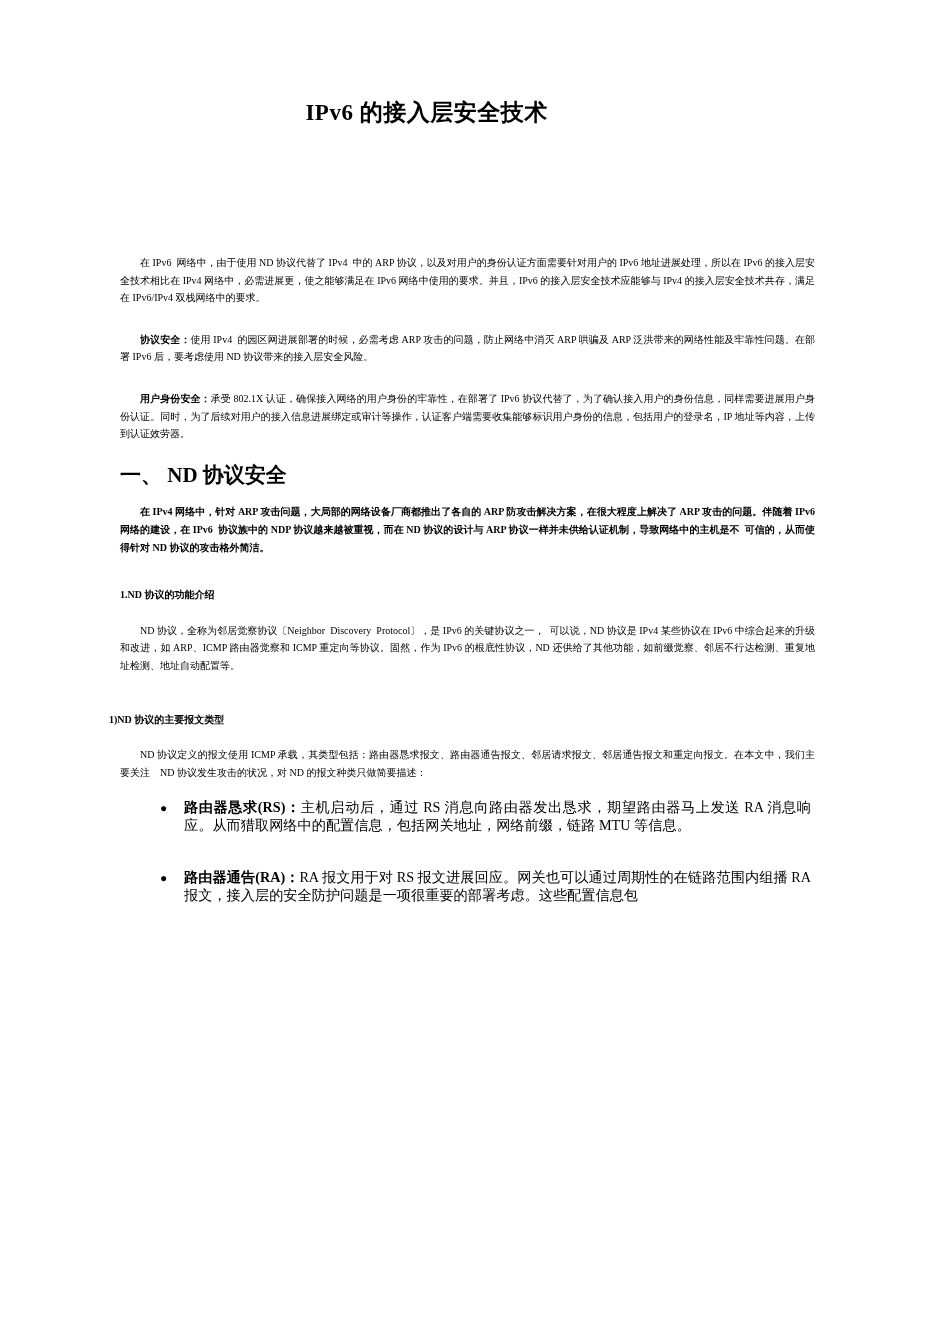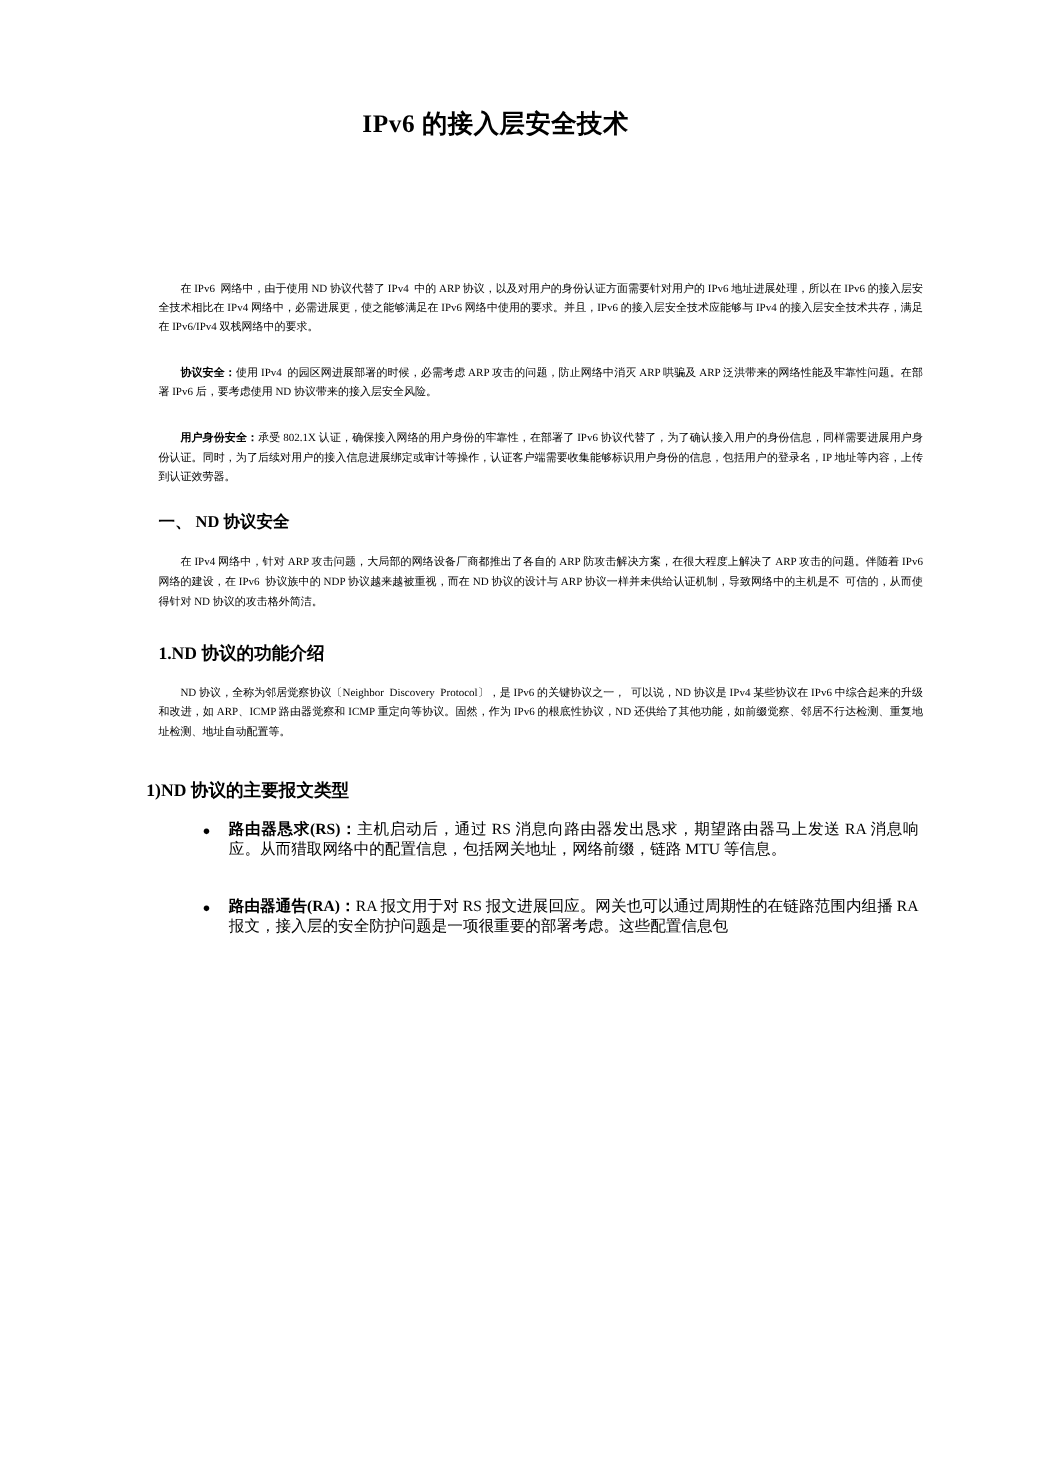--- a/index.html
+++ b/index.html
@@ -13,21 +13,21 @@
   }
   .page {
     position: relative;
     width: 950px;
     height: 1344px;
     background: #ffffff;
     overflow: hidden;
   }
   .content {
     position: absolute;
-    left: 144px;
+    left: 120px;
     top: 0;
     width: 695px;
   }
   .doc-title {
     margin: 0;
     padding-top: 97px;
     padding-right: 82px;
     text-align: center;
     font-size: 23px;
     font-weight: 700;
@@ -35,32 +35,32 @@
   }
   .para {
     font-size: 10px;
     line-height: 17.6px;
     margin: 0 0 24px 0;
     text-indent: 2em;
     text-align: justify;
     white-space: pre-wrap;
   }
   .para.first { margin-top: 126px; }
-  .mb-30 { margin-bottom: 30px !important; }
+  .mb-30 { margin-bottom: 30px !important; font-weight: bold; }
   .mb-35 { margin-bottom: 35px !important; }
   .mb-18 { margin-bottom: 18px !important; }
   .sec-heading {
     margin: 0 0 19px 0;
-    font-size: 15px;
+    font-size: 21px;
     font-weight: 700;
     line-height: 17.6px;
   }
   .sub-heading {
     margin: 0 0 18px 0;
-    font-size: 16px;
+    font-size: 10px;
     font-weight: 700;
     line-height: 17.6px;
   }
   .sub-heading.outdent { margin-left: -11px; margin-top: 36px; }
   .bullet-item {
     position: relative;
     font-size: 14.2px;
     line-height: 17.6px;
     margin: 0 0 24px 0;
     padding-left: 64px;
@@ -95,19 +95,20 @@
     <h2 class="sec-heading">一、 ND 协议安全</h2>
 
     <p class="para mb-30">在 IPv4 网络中，针对 ARP 攻击问题，大局部的网络设备厂商都推出了各自的 ARP 防攻击解决方案，在很大程度上解决了 ARP 攻击的问题。伴随着 IPv6 网络的建设，在 IPv6  协议族中的 NDP 协议越来越被重视，而在 ND 协议的设计与 ARP 协议一样并未供给认证机制，导致网络中的主机是不  可信的，从而使得针对 ND 协议的攻击格外简洁。</p>
 
     <h3 class="sub-heading">1.ND 协议的功能介绍</h3>
 
     <p class="para mb-35">ND 协议，全称为邻居觉察协议〔Neighbor  Discovery  Protocol〕，是 IPv6 的关键协议之一，  可以说，ND 协议是 IPv4 某些协议在 IPv6 中综合起来的升级和改进，如 ARP、ICMP 路由器觉察和 ICMP 重定向等协议。固然，作为 IPv6 的根底性协议，ND 还供给了其他功能，如前缀觉察、邻居不行达检测、重复地址检测、地址自动配置等。</p>
 
     <h3 class="sub-heading outdent">1)ND 协议的主要报文类型</h3>
 
+    <p class="para mb-18">ND 协议定义的报文使用 ICMP 承载，其类型包括：路由器恳求报文、路由器通告报文、邻居请求报文、邻居通告报文和重定向报文。在本文中，我们主要关注    ND 协议发生攻击的状况，对 ND 的报文种类只做简要描述：</p>
 
     <div class="bullet-item mb-35"><span class="marker">●</span><strong class="lead">路由器恳求(RS)：</strong><span>主机启动后，通过 RS 消息向路由器发出恳求，期望路由器马上发送 RA 消息响应。从而猎取网络中的配置信息，包括网关地址，网络前缀，链路 MTU 等信息。</span></div>
 
     <div class="bullet-item"><span class="marker">●</span><strong class="lead">路由器通告(RA)：</strong><span>RA 报文用于对 RS 报文进展回应。网关也可以通过周期性的在链路范围内组播 RA 报文，接入层的安全防护问题是一项很重要的部署考虑。这些配置信息包</span></div>
 
   </div>
 </div>
 
 </body></html>

